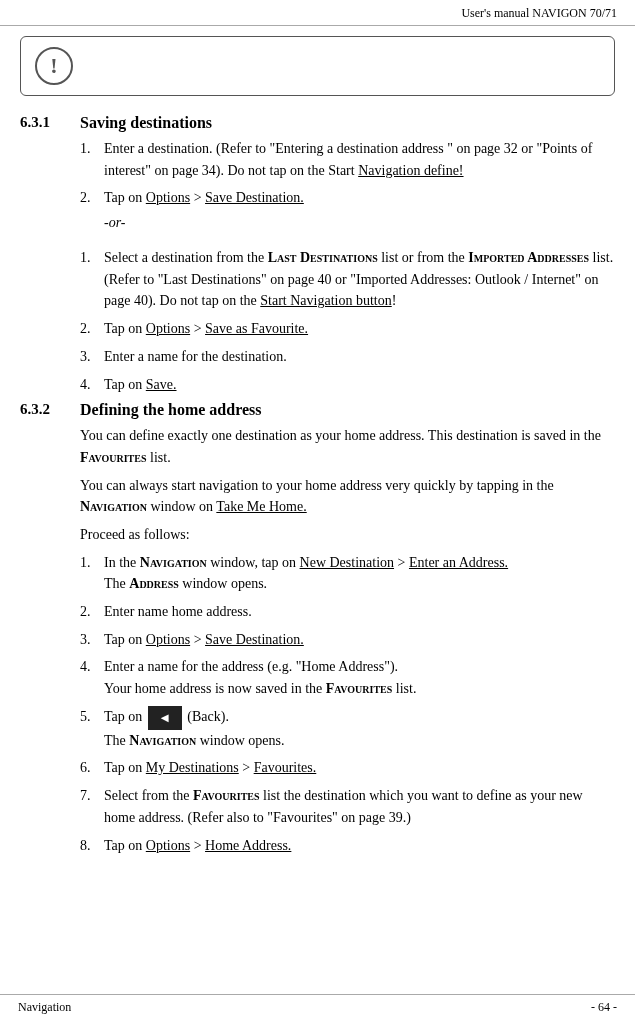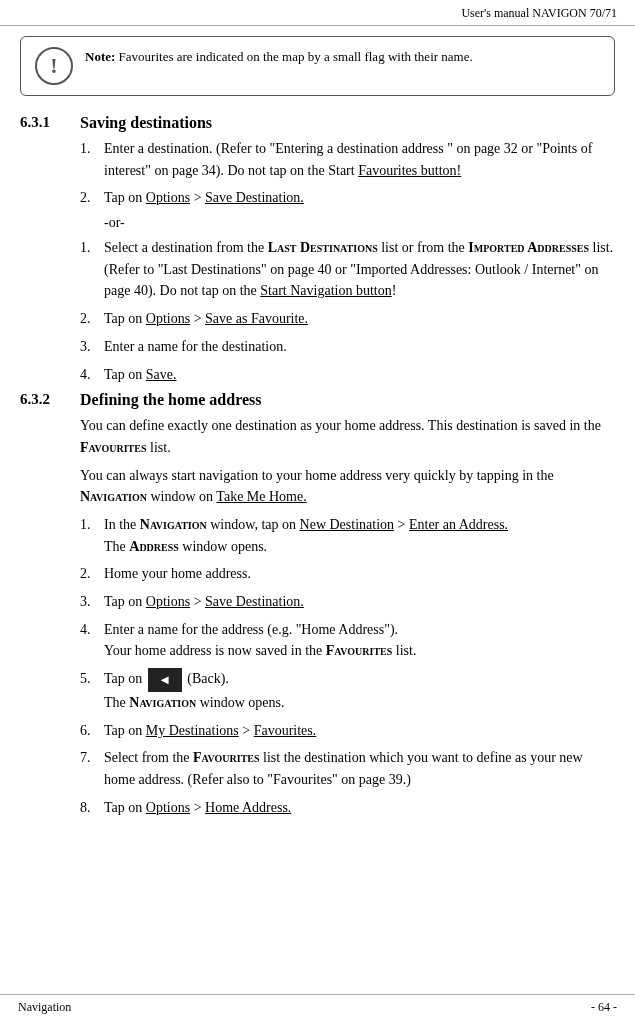--- a/index.html
+++ b/index.html
@@ -84,21 +84,22 @@
       line-height: 1.55;
     }
     .underline { text-decoration: underline; }
     .smallcaps {
       font-variant: small-caps;
       font-weight: bold;
     }
     .bold { font-weight: bold; }
     .or-line {
       padding-left: 24px;
-      margin-bottom: 6px;
+      margin-bottom: 16px;
+      font-style: italic;
     }
     .back-button {
       display: inline-flex;
       align-items: center;
       justify-content: center;
       background: #222;
       color: #fff;
       width: 34px;
       height: 24px;
       font-size: 13px;
@@ -125,37 +126,33 @@
 <body>
 
 <div class="page-header">
   <span>User's manual NAVIGON 70/71</span>
 </div>
 
 <div class="page-content">
 
   <div class="note-box">
     <div class="note-icon">!</div>
-    <div class="note-text">
-      <strong>Note:</strong>
-      <span>Favourites are indicated on the map by a small flag with their name.</span>
-    </div>
   </div>
 
   <div class="section-row">
     <div class="section-number">6.3.1</div>
     <div class="section-title">Saving destinations</div>
   </div>
 
   <div class="section-body">
 
     <div class="list-item">
       <span class="list-num">1.</span>
       <span class="list-content">
-        Enter a destination. (Refer to "Entering a destination address " on page 32 or "Points of interest" on page 34). Do not tap on the Start <span class="underline">Favourites button!</span>
+        Enter a destination. (Refer to "Entering a destination address " on page 32 or "Points of interest" on page 34). Do not tap on the Start <span class="underline">Navigation define!</span>
       </span>
     </div>
 
     <div class="list-item">
       <span class="list-num">2.</span>
       <span class="list-content">
         Tap on <span class="underline">Options</span> &gt; <span class="underline">Save Destination.</span>
       </span>
     </div>
 
@@ -193,32 +190,33 @@
     <div class="section-title">Defining the home address</div>
   </div>
 
   <div class="section-body">
     <p class="body-para">
       You can define exactly one destination as your home address. This destination is saved in the <span class="smallcaps">Favourites</span> list.
     </p>
     <p class="body-para">
       You can always start navigation to your home address very quickly by tapping in the <span class="smallcaps">Navigation</span> window on <span class="underline">Take Me Home.</span>
     </p>
+    <p class="body-para">Proceed as follows:</p>
 
     <div class="list-item">
       <span class="list-num">1.</span>
       <span class="list-content">
         In the <span class="smallcaps">Navigation</span> window, tap on <span class="underline">New Destination</span> &gt; <span class="underline">Enter an Address.</span><br>
         The <span class="smallcaps bold">Address</span> window opens.
       </span>
     </div>
 
     <div class="list-item">
       <span class="list-num">2.</span>
-      <span class="list-content">Home your home address.</span>
+      <span class="list-content">Enter name home address.</span>
     </div>
 
     <div class="list-item">
       <span class="list-num">3.</span>
       <span class="list-content">
         Tap on <span class="underline">Options</span> &gt; <span class="underline">Save Destination.</span>
       </span>
     </div>
 
     <div class="list-item">

